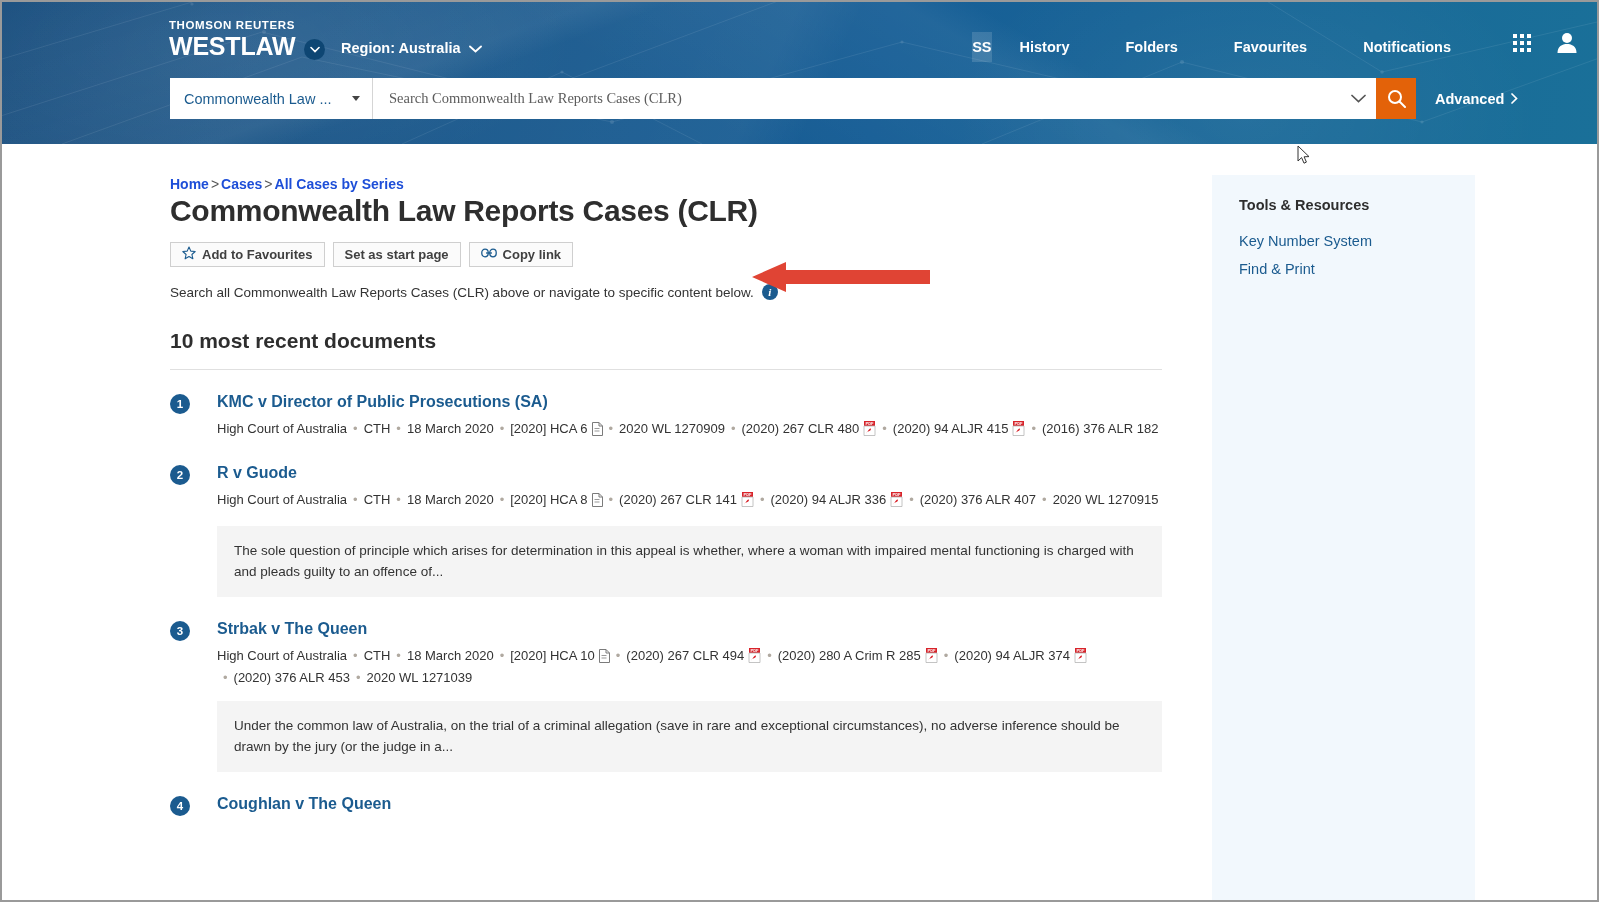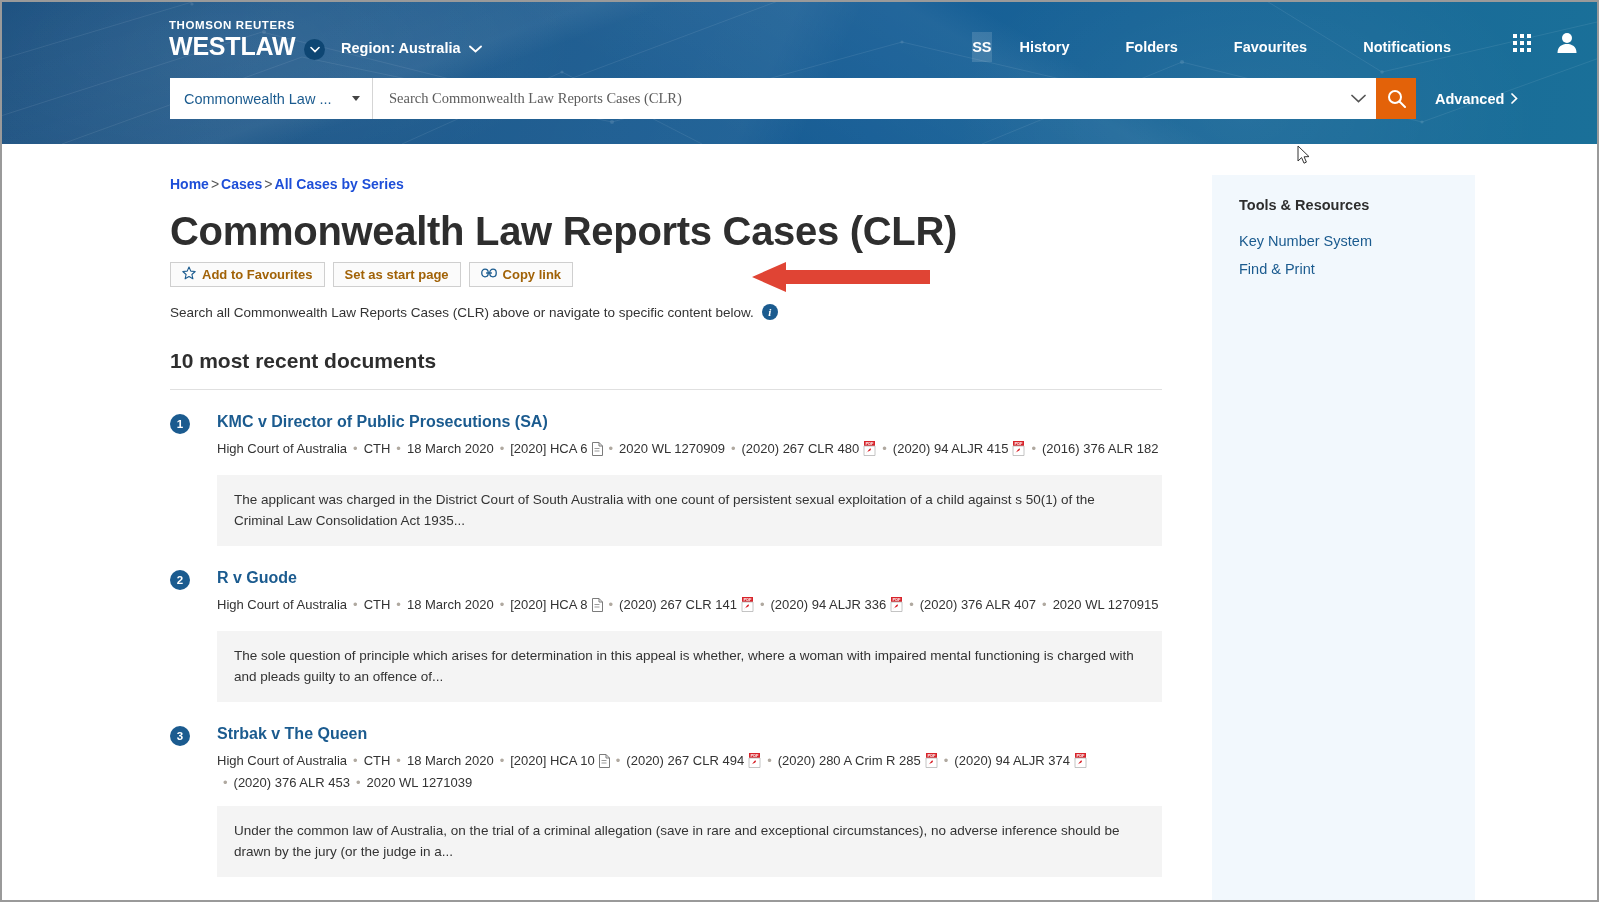--- a/index.html
+++ b/index.html
@@ -206,38 +206,38 @@
   .breadcrumb {
     margin-top: 31px;
     font-size: 14px;
     color: #1b5b8f;
     line-height: 18px;
   }
   .breadcrumb a { color: #1d4ed8; text-decoration: none; cursor: pointer; font-weight: bold; }
   .breadcrumb .sep { color: #555; margin: 0 2px; }
 
   .page-title {
-    margin-top: 20px;
-    font-size: 40px;
+    margin-top: 0;
+    font-size: 30px;
     font-weight: bold;
     color: #2e2e2e;
     letter-spacing: -0.3px;
     line-height: 36px;
   }
 
   .action-row {
     margin-top: 13px;
     display: flex;
     gap: 8px;
   }
   .action-btn {
     height: 25px;
     border: 1px solid #cfcfcf;
     background: #fbfbfb;
-    color: #a16207;
+    color: #404040;
     font-size: 13px;
     font-weight: bold;
     font-family: "Liberation Sans", sans-serif;
     display: flex;
     align-items: center;
     gap: 6px;
     padding: 0 11px;
     cursor: pointer;
     white-space: nowrap;
   }
@@ -530,21 +530,21 @@
                       </svg></span></span><span class="dot">•</span><span class="cite"><a>2020 WL 1270909</a></span><span class="dot">•</span><span class="cite"><a>(2020) 267 CLR 480</a><span class="pdf-icon"><svg width="13" height="15" viewBox="0 0 13 15">
                         <rect x="1" y="0" width="11" height="5" fill="#d8232a"></rect>
                         <text x="6.5" y="4.1" font-size="4" font-family="Liberation Sans, sans-serif" fill="#ffffff" text-anchor="middle" font-weight="bold">PDF</text>
                         <path d="M1 5 H12 V14.5 H1 Z" fill="#ffffff" stroke="#b5b5b5" stroke-width="0.8"></path>
                         <path d="M3.2 12.6 C4.6 10.2 6.2 7.6 7.4 7.4 C8.6 7.2 8 9.2 6.4 10 C4.8 10.8 3.4 11.3 3.2 12.6 Z" fill="#d8232a"></path>
                       </svg></span></span><span class="dot">•</span><span class="cite"><a>(2020) 94 ALJR 415</a><span class="pdf-icon"><svg width="13" height="15" viewBox="0 0 13 15">
                         <rect x="1" y="0" width="11" height="5" fill="#d8232a"></rect>
                         <text x="6.5" y="4.1" font-size="4" font-family="Liberation Sans, sans-serif" fill="#ffffff" text-anchor="middle" font-weight="bold">PDF</text>
                         <path d="M1 5 H12 V14.5 H1 Z" fill="#ffffff" stroke="#b5b5b5" stroke-width="0.8"></path>
                         <path d="M3.2 12.6 C4.6 10.2 6.2 7.6 7.4 7.4 C8.6 7.2 8 9.2 6.4 10 C4.8 10.8 3.4 11.3 3.2 12.6 Z" fill="#d8232a"></path>
-                      </svg></span></span><span class="dot">•</span><span class="cite"><a>(2016) 376 ALR 182</a></span></div><div class="snippet">The applicant was charged in the District Court of South Australia with one count of persistent sexual exploitation of a child against s 50(1) of the Criminal Law Consolidation Act 1935...</div></div>
+                      </svg></span></span><span class="dot">•</span><span class="cite"><a>(2016) 376 ALR 182</a></span></div></div>
             </div>
           </div>
           <div class="result">
             <div class="result-head">
               <div class="badge">2</div>
               <div class="result-body"><a class="result-title">R v Guode</a><div class="cites"><span class="cite"><a>High Court of Australia</a></span><span class="dot">•</span><span class="cite"><a>CTH</a></span><span class="dot">•</span><span class="cite"><a>18 March 2020</a></span><span class="dot">•</span><span class="cite"><a>[2020] HCA 8</a><span class="doc-icon"><svg width="11" height="14" viewBox="0 0 11 14">
                         <path d="M0.5 0.5 H7 L10.5 4 V13.5 H0.5 Z" fill="#ffffff" stroke="#7b7b7b" stroke-width="1"></path>
                         <path d="M7 0.5 V4 H10.5" fill="none" stroke="#7b7b7b" stroke-width="1"></path>
                         <rect x="2.5" y="6" width="5" height="1" fill="#9a9a9a"></rect>
                         <rect x="2.5" y="8.5" width="5" height="1" fill="#9a9a9a"></rect>

